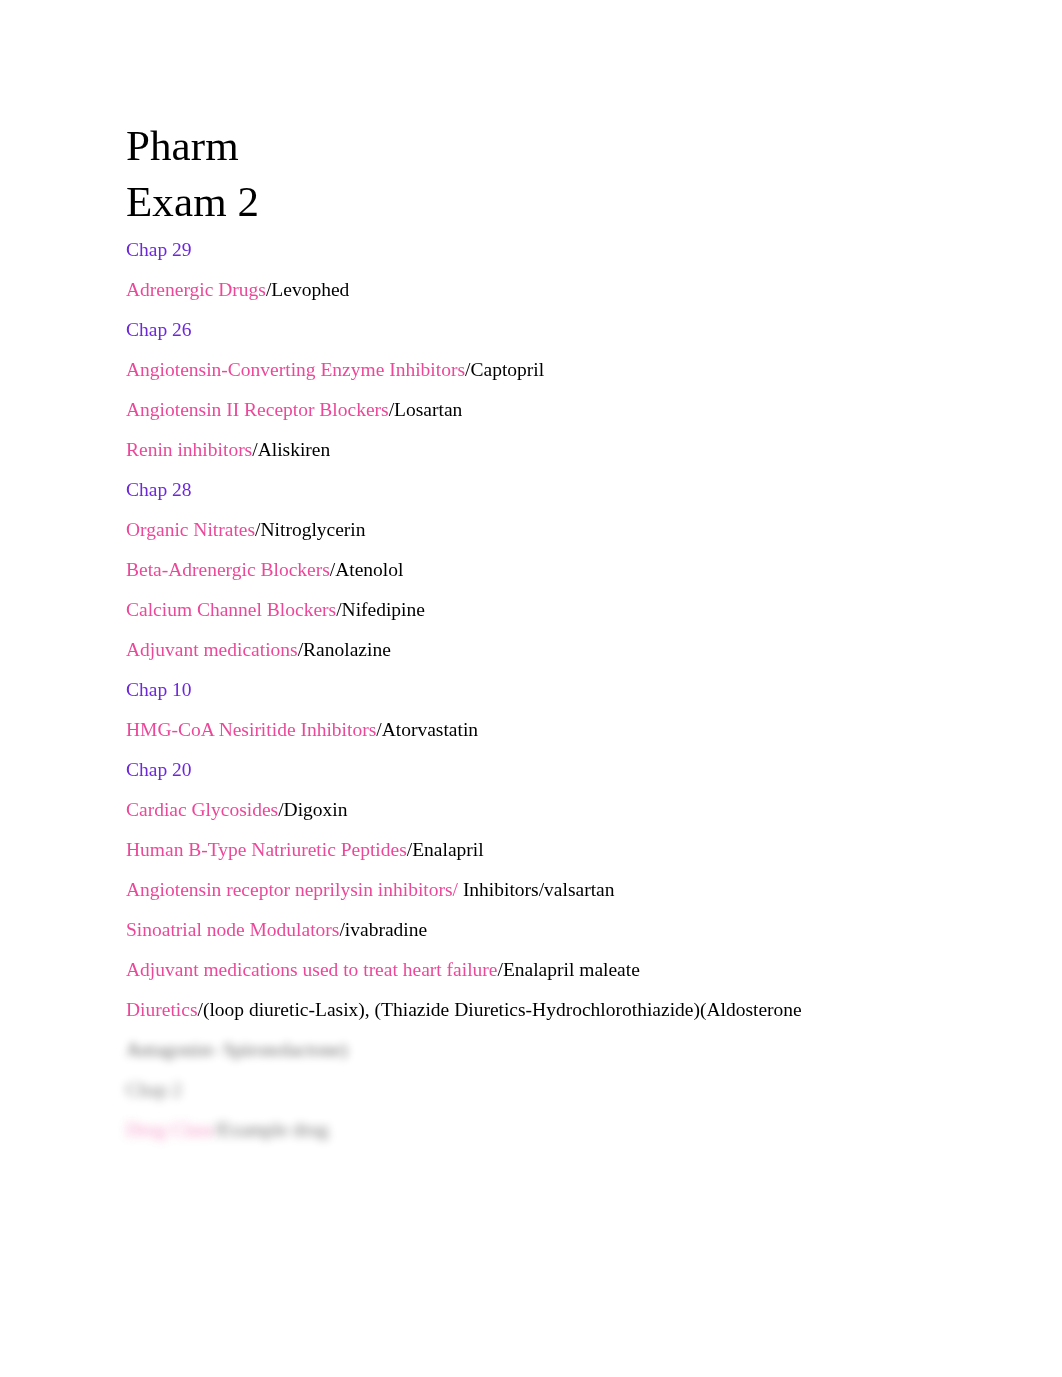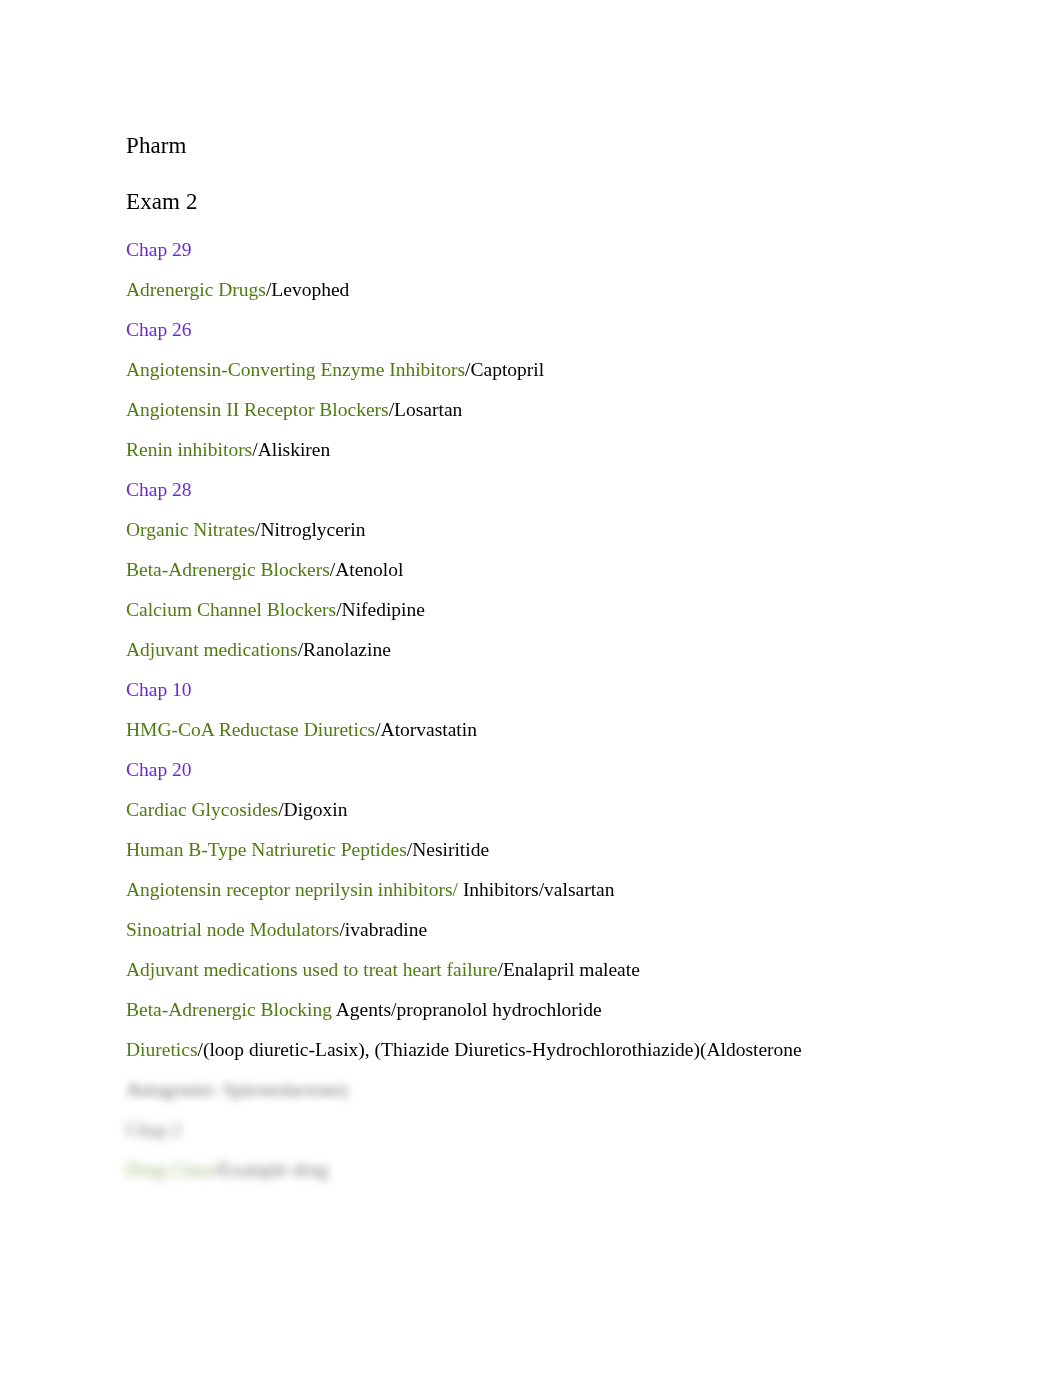--- a/index.html
+++ b/index.html
@@ -28,21 +28,21 @@
   }
 
   .content {
     position: absolute;
     left: 126px;
     top: 118px;
     width: 780px;
   }
 
   .doc-title {
-    font-size: 23px;
+    font-size: 43px;
     line-height: 56px;
     color: #000000;
     font-weight: normal;
     margin: 0;
     letter-spacing: 0.1px;
     white-space: pre;
   }
 
   .para {
     font-size: 19.5px;
@@ -53,21 +53,21 @@
   }
 
   .chap {
     font-size: 19.5px;
     line-height: 40px;
     color: #6d28d9;
     margin: 0;
   }
 
   .red {
-    color: #4d7c0f;
+    color: #ec4899;
   }
 
   .blk {
     color: #000000;
   }
 
   
   .blur-1 {
     filter: blur(4.2px);
     opacity: 0.62;
@@ -98,29 +98,28 @@
     <div class="para"><span class="red">Angiotensin II Receptor Blockers</span><span class="blk">/</span><span class="blk">Losartan</span></div>
     <div class="para"><span class="red">Renin inhibitors</span><span class="blk">/</span><span class="blk">Aliskiren</span></div>
 
     <div class="chap">Chap 28</div>
     <div class="para"><span class="red">Organic Nitrates</span><span class="blk">/</span><span class="blk">Nitroglycerin</span></div>
     <div class="para"><span class="red">Beta-Adrenergic Blockers</span><span class="blk">/</span><span class="blk">Atenolol</span></div>
     <div class="para"><span class="red">Calcium Channel Blockers</span><span class="blk">/</span><span class="blk">Nifedipine</span></div>
     <div class="para"><span class="red">Adjuvant medications</span><span class="blk">/</span><span class="blk">Ranolazine</span></div>
 
     <div class="chap">Chap 10</div>
-    <div class="para"><span class="red">HMG-CoA Reductase Diuretics</span><span class="blk">/</span><span class="blk">Atorvastatin</span></div>
+    <div class="para"><span class="red">HMG-CoA Nesiritide Inhibitors</span><span class="blk">/</span><span class="blk">Atorvastatin</span></div>
 
     <div class="chap">Chap 20</div>
     <div class="para"><span class="red">Cardiac Glycosides</span><span class="blk">/</span><span class="blk">Digoxin</span></div>
-    <div class="para"><span class="red">Human B-Type Natriuretic Peptides</span><span class="blk">/</span><span class="blk">Nesiritide</span></div>
+    <div class="para"><span class="red">Human B-Type Natriuretic Peptides</span><span class="blk">/</span><span class="blk">Enalapril</span></div>
     <div class="para"><span class="red">Angiotensin receptor neprilysin inhibitors/</span><span class="blk"></span><span class="blk"> Inhibitors/valsartan</span></div>
     <div class="para"><span class="red">Sinoatrial node Modulators</span><span class="blk">/</span><span class="blk">ivabradine</span></div>
     <div class="para"><span class="red">Adjuvant medications used to treat heart failure</span><span class="blk">/</span><span class="blk">Enalapril maleate</span></div>
-    <div class="para"><span class="red">Beta-Adrenergic Blocking </span><span class="blk"></span><span class="blk">Agents/propranolol hydrochloride</span></div>
     <div class="para"><span class="red">Diuretics</span><span class="blk">/</span><span class="blk">(loop diuretic-Lasix), (Thiazide Diuretics-Hydrochlorothiazide)(Aldosterone</span></div>
 
     <div class="para blur-1">Antagonist- Spironolactone)</div>
     <div class="para blur-2">Chap 2</div>
     <div class="para blur-3"><span class="red">Drug Class</span><span class="blk">/Example drug</span></div>
 
   </div>
 </div>
 
 </body></html>

